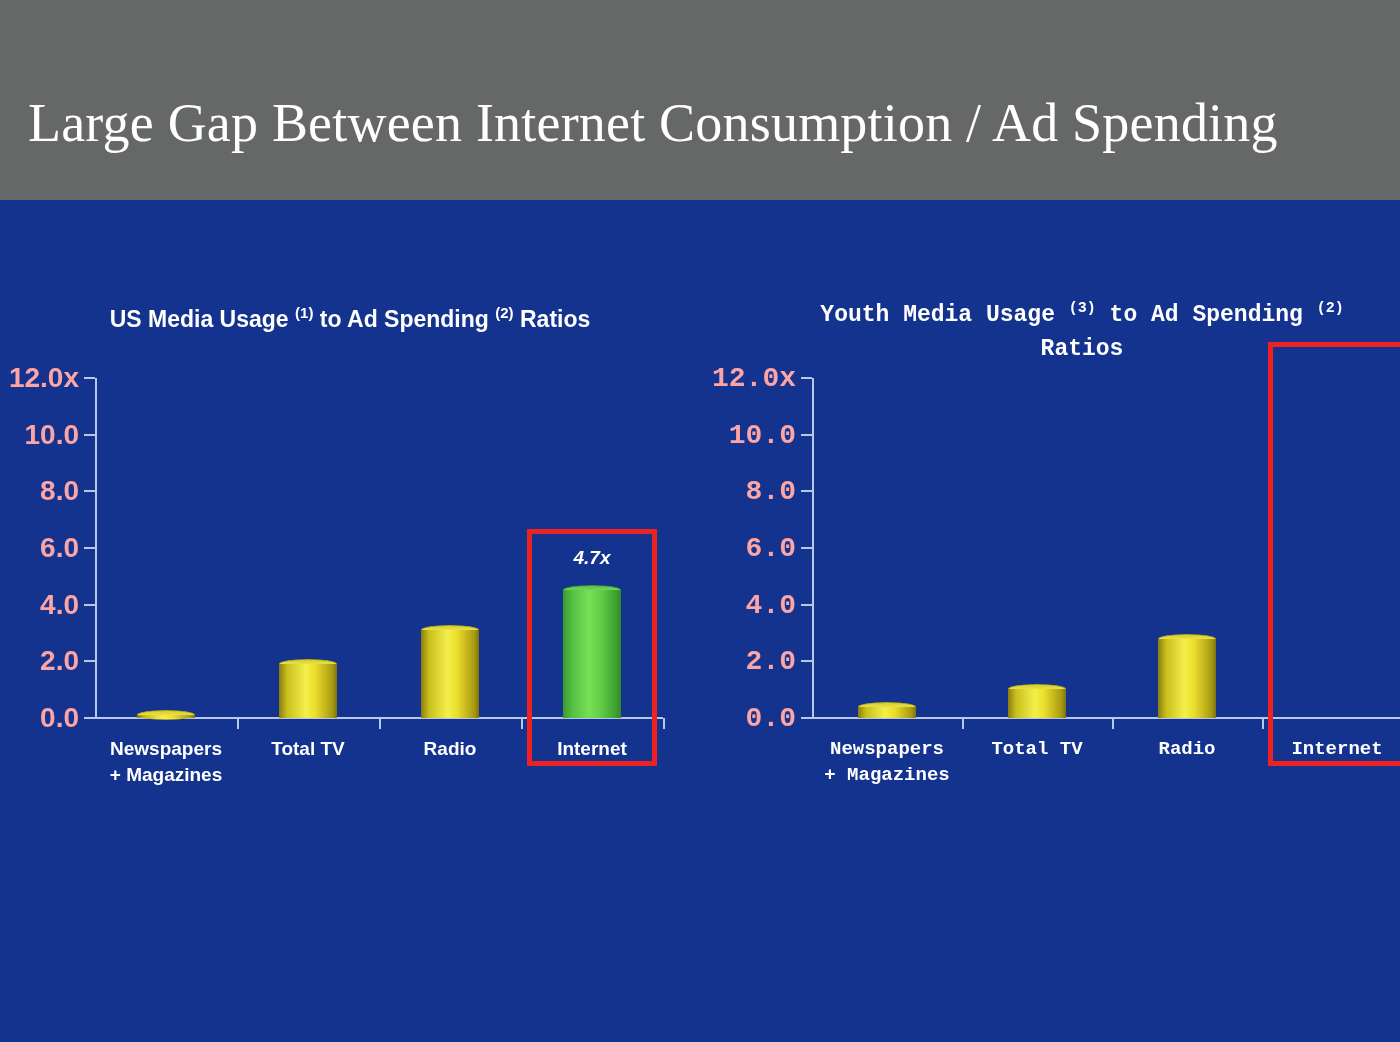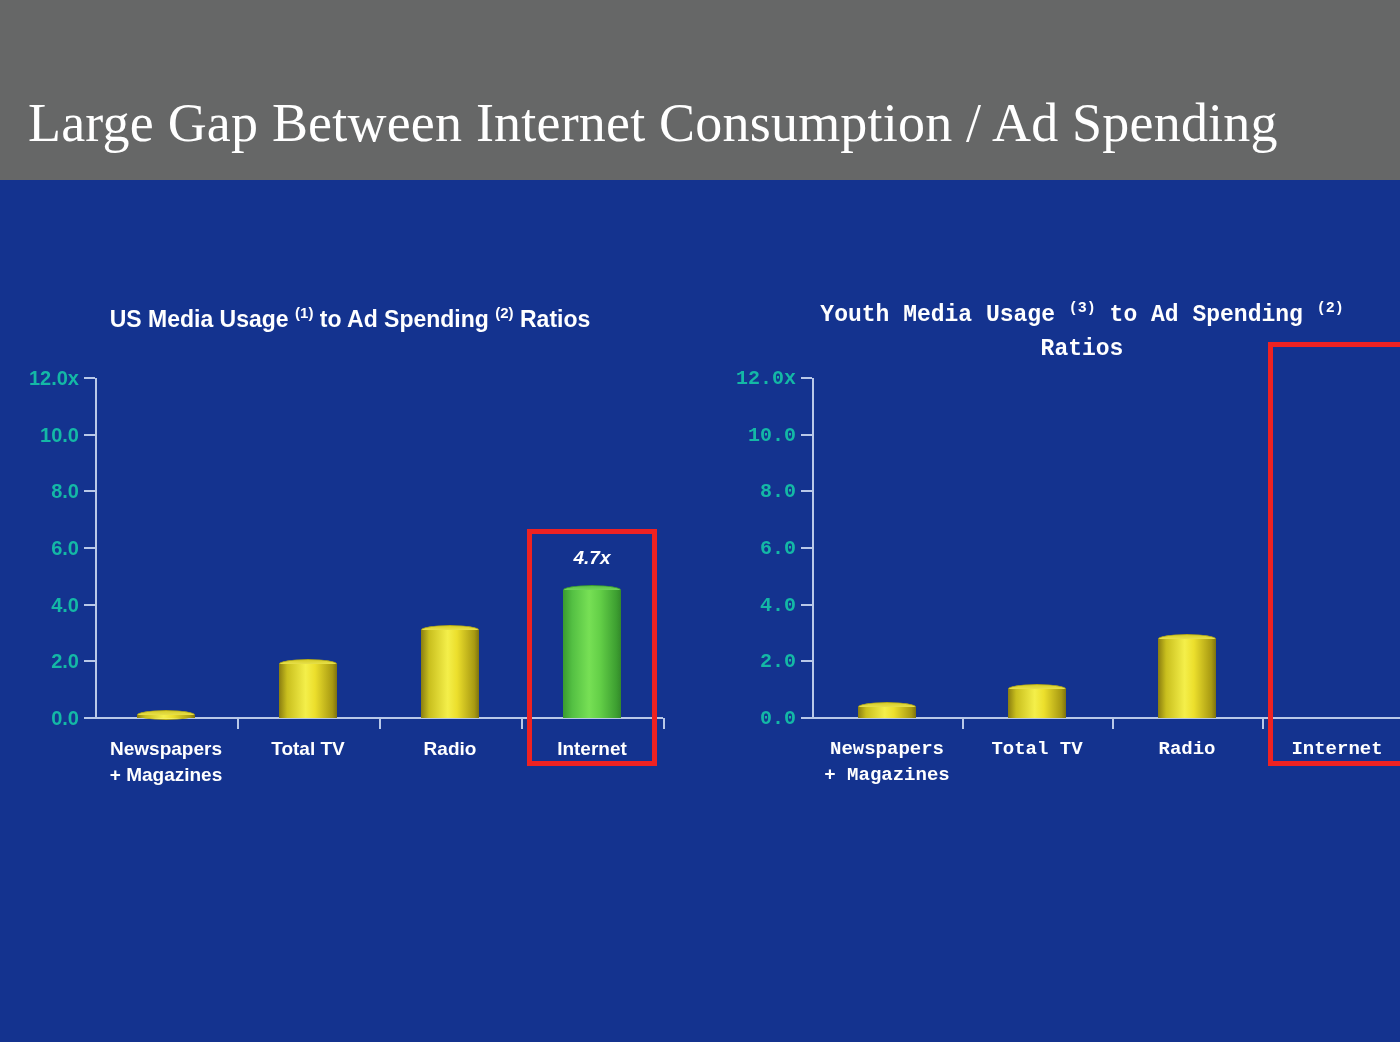--- a/index.html
+++ b/index.html
@@ -5,21 +5,21 @@
   html,body{margin:0;padding:0;}
   body{
     width:1400px;height:1042px;
     background:#14338f;
     font-family:"Liberation Sans", sans-serif;
     overflow:hidden;
     position:relative;
   }
   
   #header{
-    position:absolute;left:0;top:0;width:1400px;height:180px;
+    position:absolute;left:0;top:0;width:1400px;height:200px;
     background:#666767;
   }
   #slide-title{
     position:absolute;left:28px;top:92px;
     font-family:"Liberation Serif", serif;
     font-size:54px;color:#ffffff;letter-spacing:.2px;
     white-space:nowrap;
   }
   
   #slide-body{
@@ -49,21 +49,21 @@
   }
   .axis-h{
     position:absolute;left:0;right:0;bottom:-1px;height:2px;background:#b9c8e8;
   }
   .ytick{
     position:absolute;left:-11px;width:11px;height:2px;background:#b9c8e8;
   }
   .ytick-label{
     position:absolute;right:100%;margin-right:16px;
     transform:translateY(-50%);
-    font-size:20px;font-weight:bold;color:#14b8a6;white-space:nowrap;
+    font-size:28px;font-weight:bold;color:#fca5a5;white-space:nowrap;
   }
   .xtick{
     position:absolute;bottom:-11px;width:2px;height:11px;background:#b9c8e8;
   }
   
   .bar-slot{
     position:absolute;bottom:0;height:100%;
   }
   .cyl{
     position:absolute;bottom:0;left:50%;transform:translateX(-50%);

